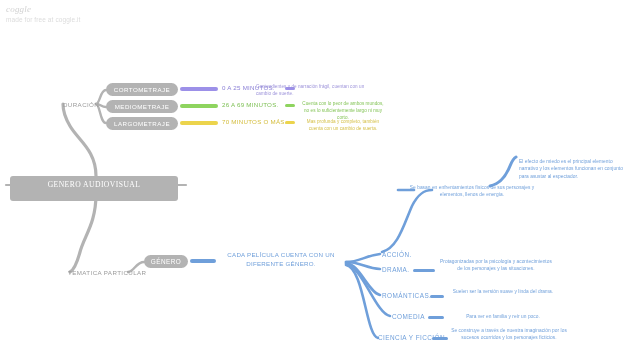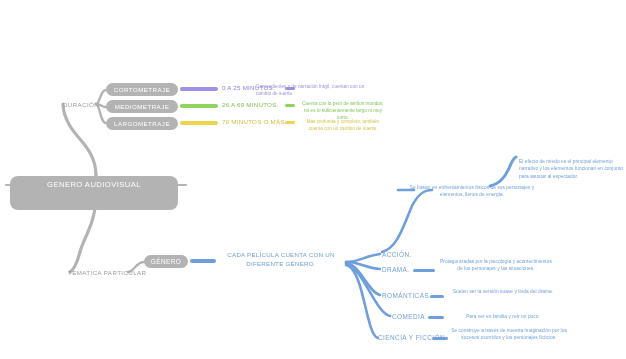--- a/index.html
+++ b/index.html
@@ -62,24 +62,25 @@
     background: #b3b3b3;
     color: #ffffff;
     border-radius: 9px;
     text-align: center;
     letter-spacing: .45px;
   }
   .root-node {
     left: 10px;
     top: 176px;
     width: 168px;
-    height: 34px;
+    height: 25px;
     line-height: 18px;
     font-size: 7.6px;
-    border-radius: 8px;
+    border-radius: 3px;
+    font-family: Liberation Serif, serif;
   }
   .genero-pill {
     left: 144px;
     top: 255px;
     width: 44px;
     height: 13px;
     line-height: 13px;
     font-size: 6.4px;
     border-radius: 7px;
   }
@@ -239,20 +240,24 @@
     <path d="M 346 265 C 364 268 366 336 378 338" stroke="#6f9fda" stroke-width="2.6" fill="none" stroke-linecap="round"></path>
 
     <path d="M 216 262 L 344 262" stroke="#6f9fda" stroke-width="2.2" fill="none" stroke-linecap="round" opacity="0"></path>
 
     <path d="M 382 252 C 398 248 404 224 412 206 C 418 194 424 190 432 190" stroke="#6f9fda" stroke-width="2.6" fill="none" stroke-linecap="round"></path>
     <path d="M 398 190 C 406 190 410 190 414 190" stroke="#6f9fda" stroke-width="2.6" fill="none" stroke-linecap="round"></path>
 
     <path d="M 490 186 C 500 184 506 176 510 166 C 512 161 514 158 516 157" stroke="#6f9fda" stroke-width="3" fill="none" stroke-linecap="round"></path>
   </svg>
 
+  <div class="watermark">
+    <div class="wm-logo">coggle</div>
+    <div class="wm-sub">made for free at coggle.it</div>
+  </div>
 
   <div class="node pill root-node">GENERO AUDIOVISUAL</div>
 
   <div class="gray-label lbl-duracion">DURACIÓN</div>
 
   <div class="node pill dur-pill p1">CORTOMETRAJE</div>
   <div class="node pill dur-pill p2">MEDIOMETRAJE</div>
   <div class="node pill dur-pill p3">LARGOMETRAJE</div>
 
   <div class="bar bar-purple"></div>

